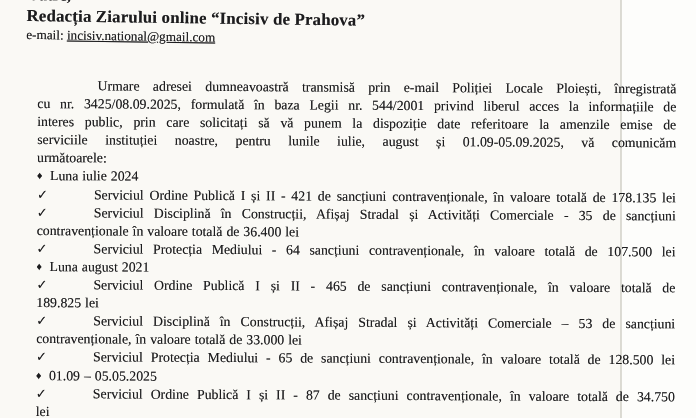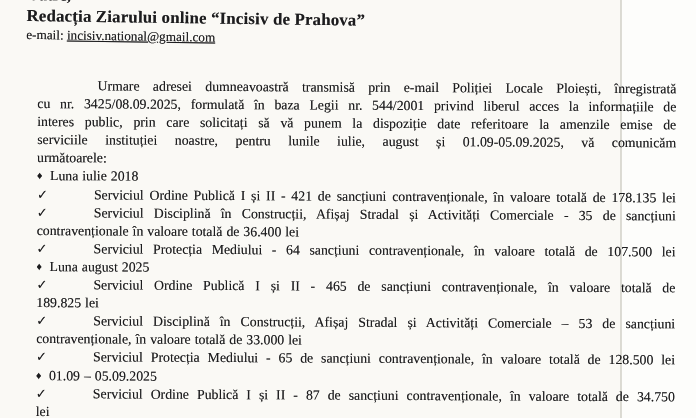--- a/index.html
+++ b/index.html
@@ -50,33 +50,33 @@
   <div class="intro" id="intro">
       <div class="line just indent">Urmare adresei dumneavoastră transmisă prin e-mail Poliției Locale Ploiești, înregistrată</div>
       <div class="line just">cu nr. 3425/08.09.2025, formulată în baza Legii nr. 544/2001 privind liberul acces la informațiile de</div>
       <div class="line just">interes public, prin care solicitați să vă punem la dispoziție date referitoare la amenzile emise de</div>
       <div class="line just">serviciile instituției noastre, pentru lunile iulie, august și 01.09-05.09.2025, vă comunicăm</div>
       <div class="line">următoarele:</div>
     </div>
 
   <div id="sections">
       <div>
-        <div class="line sec-title"><span class="diamond">♦</span><span>Luna iulie 2018</span></div>
+        <div class="line sec-title"><span class="diamond">♦</span><span>Luna iulie 2024</span></div>
         <div class="line just"><span class="check">✓</span><span>Serviciul Ordine Publică I și II - 421 de sancțiuni contravenționale, în valoare totală de 178.135 lei</span></div>
         <div class="line just"><span class="check">✓</span><span>Serviciul Disciplină în Construcții, Afișaj Stradal și Activități Comerciale - 35 de sancțiuni</span></div>
         <div class="line">contravenționale în valoare totală de 36.400 lei</div>
         <div class="line just"><span class="check">✓</span><span>Serviciul Protecția Mediului - 64 sancțiuni contravenționale, în valoare totală de 107.500 lei</span></div>
       </div>
       <div>
-        <div class="line sec-title"><span class="diamond">♦</span><span>Luna august 2025</span></div>
+        <div class="line sec-title"><span class="diamond">♦</span><span>Luna august 2021</span></div>
         <div class="line just"><span class="check">✓</span><span>Serviciul Ordine Publică I și II - 465 de sancțiuni contravenționale, în valoare totală de</span></div>
         <div class="line">189.825 lei</div>
         <div class="line just"><span class="check">✓</span><span>Serviciul Disciplină în Construcții, Afișaj Stradal și Activități Comerciale – 53 de sancțiuni</span></div>
         <div class="line">contravenționale, în valoare totală de 33.000 lei</div>
         <div class="line just"><span class="check">✓</span><span>Serviciul Protecția Mediului - 65 de sancțiuni contravenționale, în valoare totală de 128.500 lei</span></div>
       </div>
       <div>
-        <div class="line sec-title"><span class="diamond">♦</span><span>01.09 – 05.09.2025</span></div>
+        <div class="line sec-title"><span class="diamond">♦</span><span>01.09 – 05.05.2025</span></div>
         <div class="line just"><span class="check">✓</span><span>Serviciul Ordine Publică I și II - 87 de sancțiuni contravenționale, în valoare totală de 34.750</span></div>
         <div class="line">lei</div>
       </div>
     </div>
 </div>
 
 </body></html>

